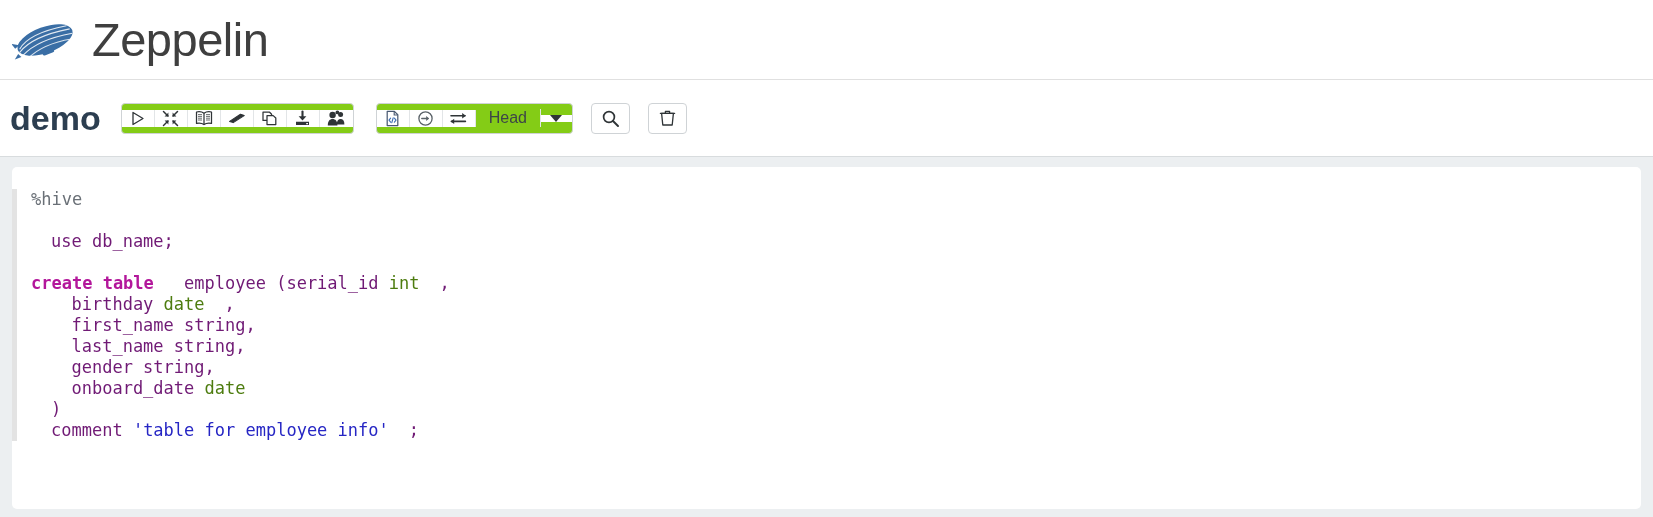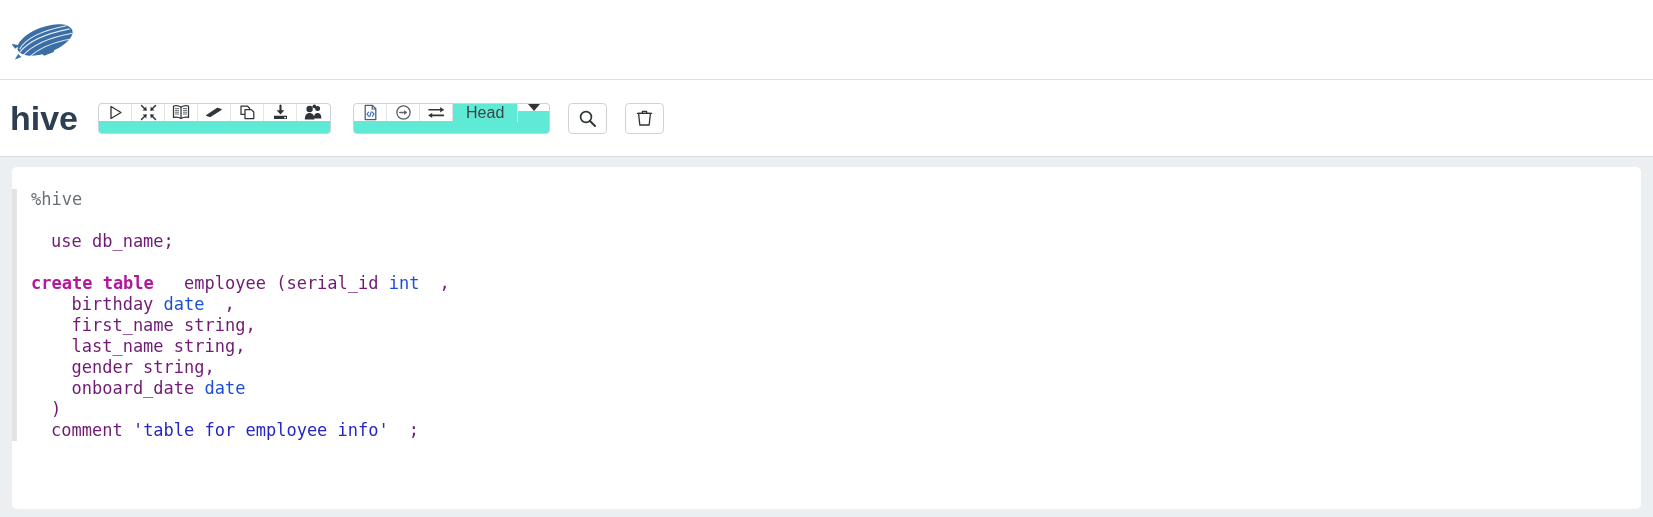--- a/index.html
+++ b/index.html
@@ -53,24 +53,24 @@
     font-size: 34px;
     font-weight: bold;
     color: #2c3e50;
     line-height: 1;
     margin-right: 20px;
     white-space: nowrap;
   }
 
   .btn-group {
     display: flex;
-    align-items: flex-start;
+    align-items: center;
     border: 1px solid #cfd3d6;
     border-radius: 4px;
-    background: #5eead4;
+    background: #84cc16;
     height: 31px;
     overflow: hidden;
   }
   .tb-gap-lg { width: 22px; flex: 0 0 auto; }
   .tb-gap-md { width: 18px; flex: 0 0 auto; }
 
   .tb-btn {
     width: 33px;
     display: flex;
     align-items: center;
@@ -145,45 +145,46 @@
   .code {
     font-family: "DejaVu Sans Mono", "Liberation Mono", monospace;
     font-size: 17px;
     line-height: 21px;
     color: #1c1c1c;
     white-space: pre;
     tab-size: 2;
   }
   .code .tok-directive { color: #6a7077; }
   .code .tok-keyword   { color: #b3179b; font-weight: bold; }
-  .code .tok-type      { color: #1d4ed8; }
+  .code .tok-type      { color: #4d7c0f; }
   .code .tok-string    { color: #2626c4; margin-top: 12px; }
   .code .tok-plain     { color: #701a75; margin-left: 20px; }
 </style>
 </head>
 <body>
 
 <div class="brand-header">
   <svg class="brand-logo" viewBox="0 0 66 52">
     <g transform="rotate(-20 33 26)">
       <ellipse cx="33" cy="26" rx="29" ry="13" fill="#3a6ea5"></ellipse>
       <path d="M6 26 Q 20 14 58 20" stroke="#ffffff" stroke-width="1.1" fill="none" opacity="0.85"></path>
       <path d="M5 29 Q 22 18 60 24" stroke="#ffffff" stroke-width="1.1" fill="none" opacity="0.85"></path>
       <path d="M7 33 Q 26 23 61 29" stroke="#ffffff" stroke-width="1.1" fill="none" opacity="0.85"></path>
       <path d="M12 37 Q 30 29 58 34" stroke="#ffffff" stroke-width="1.1" fill="none" opacity="0.8"></path>
       <path d="M2 24 l -2 -6 l 7 4 z" fill="#3a6ea5"></path>
       <path d="M3 30 l -5 4 l 7 0 z" fill="#3a6ea5"></path>
       <rect x="26" y="37" width="12" height="3.4" rx="1.6" fill="#3a6ea5"></rect>
     </g>
   </svg>
+  <div class="brand-name">Zeppelin</div>
 </div>
 
 <div class="nb-toolbar">
 
-  <div class="nb-title">hive</div>
+  <div class="nb-title">demo</div>
 
   <div class="btn-group">
 
     <button class="tb-btn">
       <svg width="17" height="17" viewBox="0 0 17 17">
         <path d="M4 2.5 L14 8.5 L4 14.5 Z" fill="none" stroke="#2f3437" stroke-width="1.3" stroke-linejoin="round"></path>
       </svg>
     </button>
 
     <button class="tb-btn">

